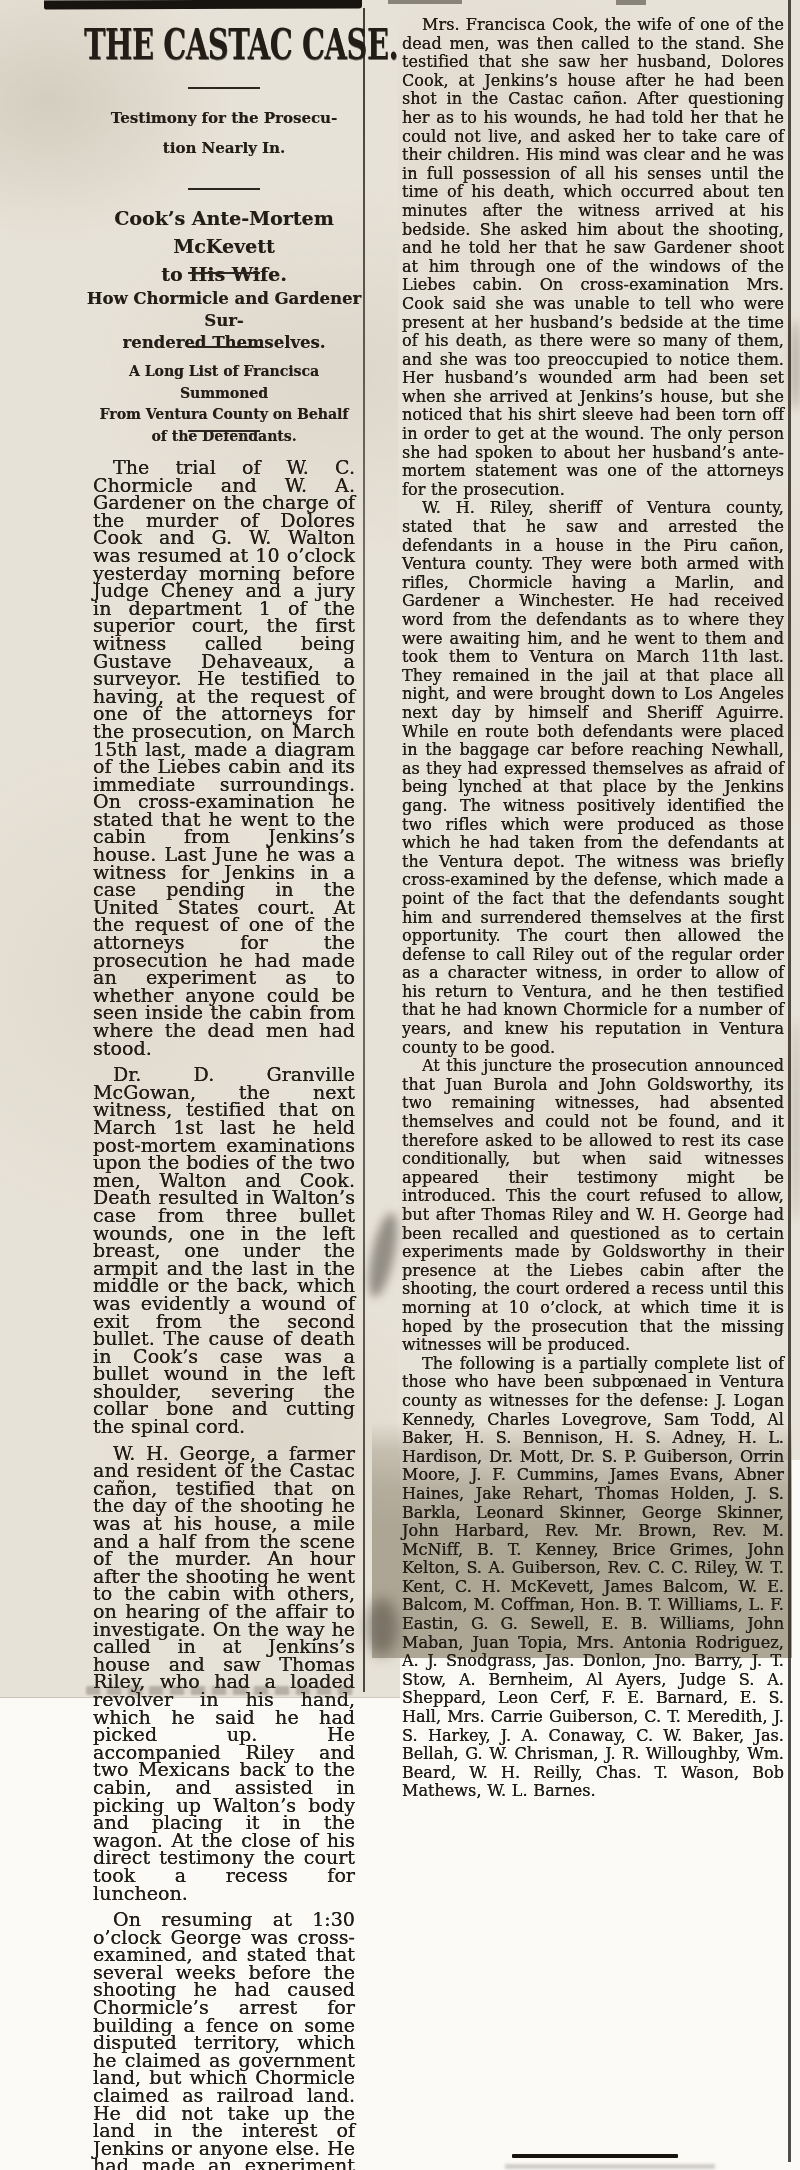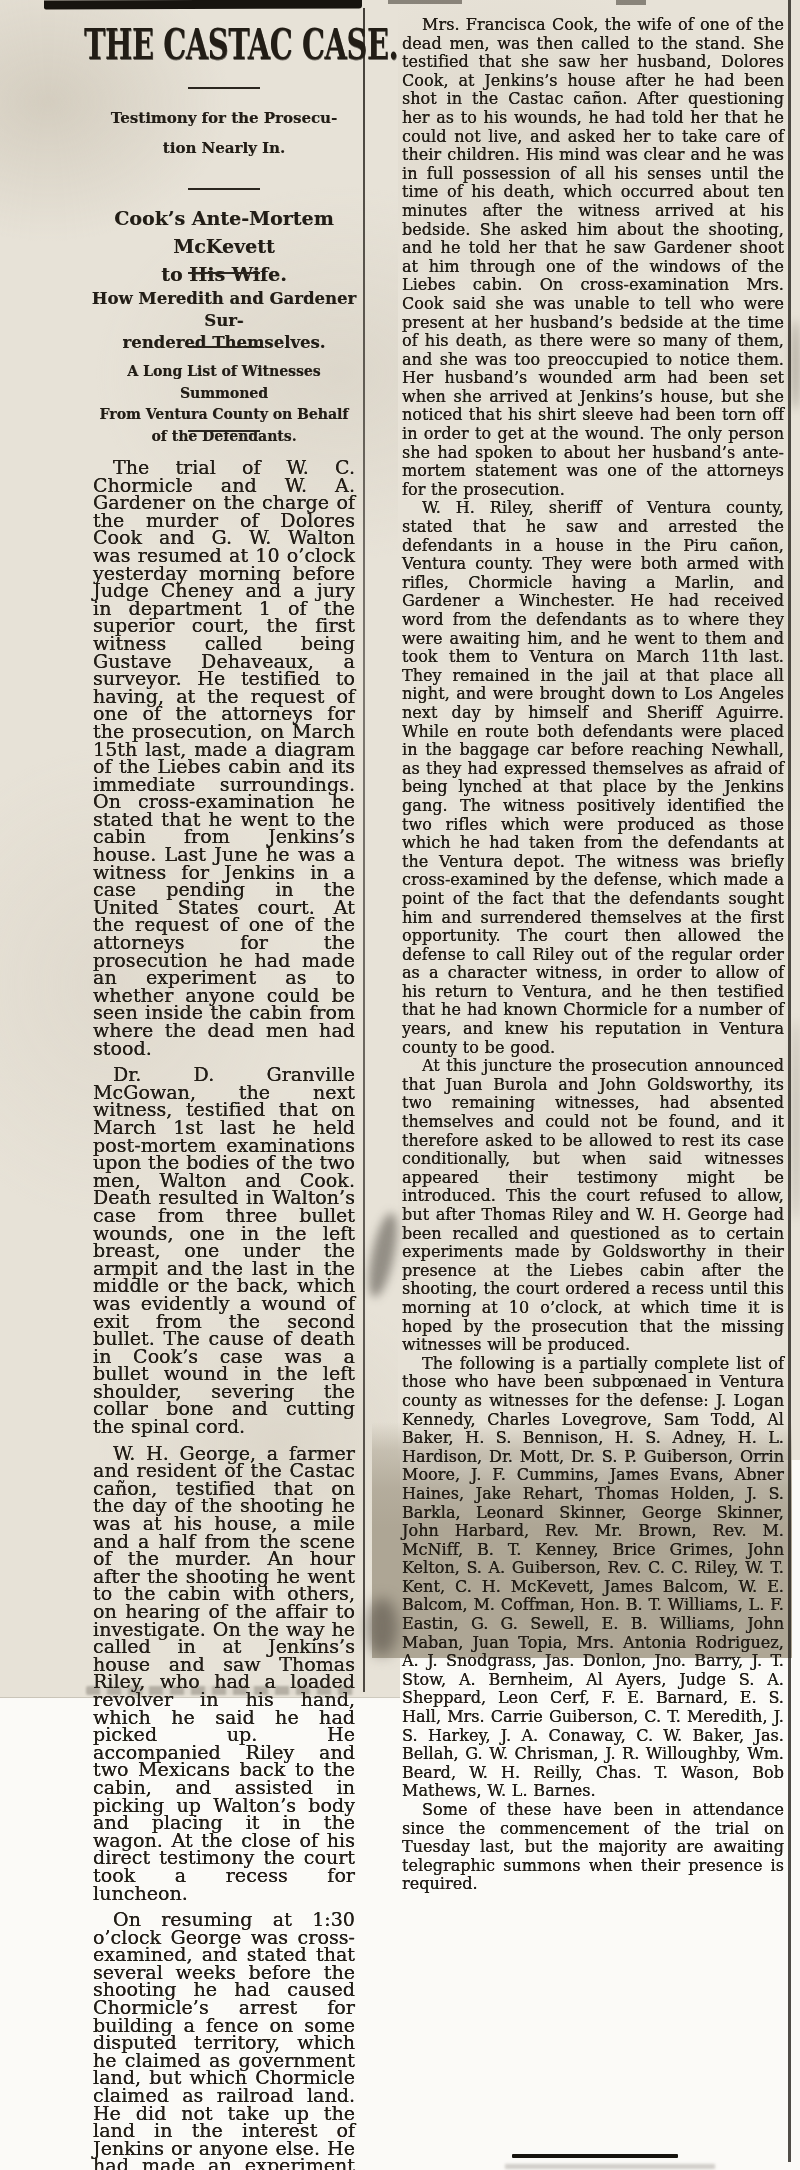--- a/index.html
+++ b/index.html
@@ -147,40 +147,39 @@
     <h2 class="sub sub1">Testimony for the Prosecu-
 tion Nearly In.</h2>
     <div class="hr hr2">
         <span></span>
       </div>
     <h2 class="sub sub2">Cook’s Ante-Mortem McKevett
 to His Wife.</h2>
     <div class="hr hr3">
         <span></span>
       </div>
-    <h3 class="sub sub3">How Meredith and Gardener Sur-
+    <h3 class="sub sub3">How Chormicle and Gardener Sur-
 rendered Themselves.</h3>
     <div class="hr hr4">
         <span></span>
       </div>
-    <h4 class="sub kicker">A Long List of Witnesses Summoned
+    <h4 class="sub kicker">A Long List of Francisca Summoned
 From Ventura County on Behalf
 of the Defendants.</h4>
     <div class="hr hr5">
         <span></span>
       </div>
     <div class="body-left">
       <p>The trial of W. C. Chormicle and W. A. Gardener on the charge of the murder of Dolores Cook and G. W. Walton was resumed at 10 o’clock yesterday morning before Judge Cheney and a jury in department 1 of the superior court, the first witness called being Gustave Dehaveaux, a surveyor. He testified to having, at the request of one of the attorneys for the prosecution, on March 15th last, made a diagram of the Liebes cabin and its immediate surroundings. On cross-examination he stated that he went to the cabin from Jenkins’s house. Last June he was a witness for Jenkins in a case pending in the United States court. At the request of one of the attorneys for the prosecution he had made an experiment as to whether anyone could be seen inside the cabin from where the dead men had stood.</p>
       <p>Dr. D. Granville McGowan, the next witness, testified that on March 1st last he held post-mortem examinations upon the bodies of the two men, Walton and Cook. Death resulted in Walton’s case from three bullet wounds, one in the left breast, one under the armpit and the last in the middle or the back, which was evidently a wound of exit from the second bullet. The cause of death in Cook’s case was a bullet wound in the left shoulder, severing the collar bone and cutting the spinal cord.</p>
       <p>W. H. George, a farmer and resident of the Castac cañon, testified that on the day of the shooting he was at his house, a mile and a half from the scene of the murder. An hour after the shooting he went to the cabin with others, on hearing of the affair to investigate. On the way he called in at Jenkins’s house and saw Thomas Riley, who had a loaded revolver in his hand, which he said he had picked up. He accompanied Riley and two Mexicans back to the cabin, and assisted in picking up Walton’s body and placing it in the wagon. At the close of his direct testimony the court took a recess for luncheon.</p>
       <p>On resuming at 1:30 o’clock George was cross-examined, and stated that several weeks before the shooting he had caused Chormicle’s arrest for building a fence on some disputed territory, which he claimed as government land, but which Chormicle claimed as railroad land. He did not take up the land in the interest of Jenkins or anyone else. He had made an experiment with a man named Freeman from various points outside the Liebes cabin, and therefore knew that it was quite possible to see and recognize anyone inside the windows for a considerable distance. He knew of the flight of the defendants after the shooting, although he did not go up to their houses to see whether they were at home or not.</p>
     </div>
   </div>
 
   <div class="col-right">
     <p>Mrs. Francisca Cook, the wife of one of the dead men, was then called to the stand. She testified that she saw her husband, Dolores Cook, at Jenkins’s house after he had been shot in the Castac cañon. After questioning her as to his wounds, he had told her that he could not live, and asked her to take care of their children. His mind was clear and he was in full possession of all his senses until the time of his death, which occurred about ten minutes after the witness arrived at his bedside. She asked him about the shooting, and he told her that he saw Gardener shoot at him through one of the windows of the Liebes cabin. On cross-examination Mrs. Cook said she was unable to tell who were present at her husband’s bedside at the time of his death, as there were so many of them, and she was too preoccupied to notice them. Her husband’s wounded arm had been set when she arrived at Jenkins’s house, but she noticed that his shirt sleeve had been torn off in order to get at the wound. The only person she had spoken to about her husband’s ante-mortem statement was one of the attorneys for the prosecution.</p>
     <p>W. H. Riley, sheriff of Ventura county, stated that he saw and arrested the defendants in a house in the Piru cañon, Ventura county. They were both armed with rifles, Chormicle having a Marlin, and Gardener a Winchester. He had received word from the defendants as to where they were awaiting him, and he went to them and took them to Ventura on March 11th last. They remained in the jail at that place all night, and were brought down to Los Angeles next day by himself and Sheriff Aguirre. While en route both defendants were placed in the baggage car before reaching Newhall, as they had expressed themselves as afraid of being lynched at that place by the Jenkins gang. The witness positively identified the two rifles which were produced as those which he had taken from the defendants at the Ventura depot. The witness was briefly cross-examined by the defense, which made a point of the fact that the defendants sought him and surrendered themselves at the first opportunity. The court then allowed the defense to call Riley out of the regular order as a character witness, in order to allow of his return to Ventura, and he then testified that he had known Chormicle for a number of years, and knew his reputation in Ventura county to be good.</p>
     <p>At this juncture the prosecution announced that Juan Burola and John Goldsworthy, its two remaining witnesses, had absented themselves and could not be found, and it therefore asked to be allowed to rest its case conditionally, but when said witnesses appeared their testimony might be introduced. This the court refused to allow, but after Thomas Riley and W. H. George had been recalled and questioned as to certain experiments made by Goldsworthy in their presence at the Liebes cabin after the shooting, the court ordered a recess until this morning at 10 o’clock, at which time it is hoped by the prosecution that the missing witnesses will be produced.</p>
     <p>The following is a partially complete list of those who have been subpœnaed in Ventura county as witnesses for the defense: J. Logan Kennedy, Charles Lovegrove, Sam Todd, Al Baker, H. S. Bennison, H. S. Adney, H. L. Hardison, Dr. Mott, Dr. S. P. Guiberson, Orrin Moore, J. F. Cummins, James Evans, Abner Haines, Jake Rehart, Thomas Holden, J. S. Barkla, Leonard Skinner, George Skinner, John Harbard, Rev. Mr. Brown, Rev. M. McNiff, B. T. Kenney, Brice Grimes, John Kelton, S. A. Guiberson, Rev. C. C. Riley, W. T. Kent, C. H. McKevett, James Balcom, W. E. Balcom, M. Coffman, Hon. B. T. Williams, L. F. Eastin, G. G. Sewell, E. B. Williams, John Maban, Juan Topia, Mrs. Antonia Rodriguez, A. J. Snodgrass, Jas. Donlon, Jno. Barry, J. T. Stow, A. Bernheim, Al Ayers, Judge S. A. Sheppard, Leon Cerf, F. E. Barnard, E. S. Hall, Mrs. Carrie Guiberson, C. T. Meredith, J. S. Harkey, J. A. Conaway, C. W. Baker, Jas. Bellah, G. W. Chrisman, J. R. Willoughby, Wm. Beard, W. H. Reilly, Chas. T. Wason, Bob Mathews, W. L. Barnes.</p>
-    <p>Some of these have been in attendance since the commencement of the trial on Tuesday last, but the majority are awaiting telegraphic summons when their presence is required.</p>
   </div>
 
 </div>
 
 </body></html>

